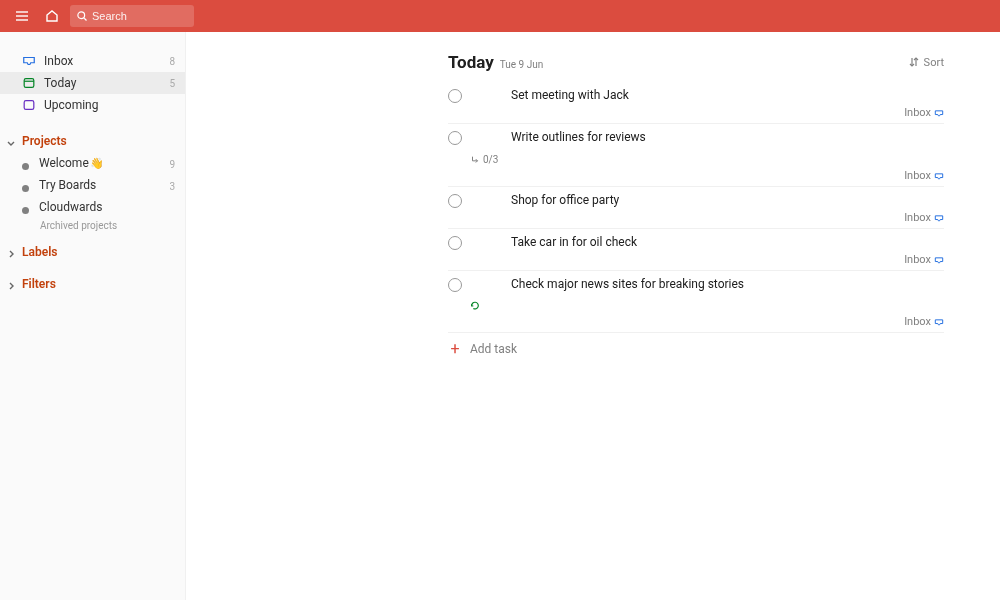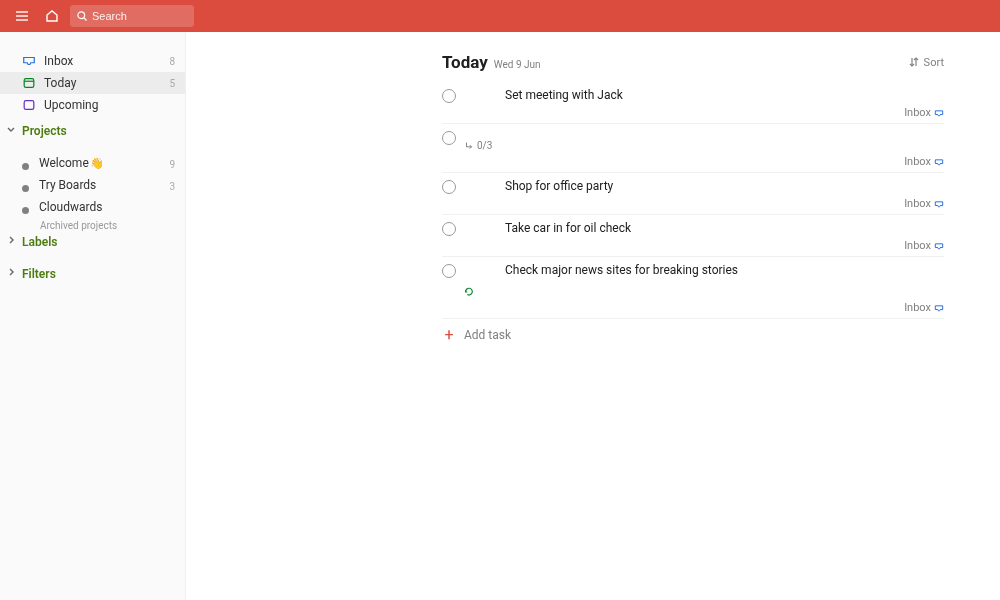--- a/index.html
+++ b/index.html
@@ -7,30 +7,30 @@
 
 
 .topbar { height: 32px; background: #db4c3f; display: flex; align-items: center; padding: 0 10px; gap: 6px; }
 .topbar .icon-btn { width: 24px; height: 24px; display: flex; align-items: center; justify-content: center; cursor: pointer; color: #fff; border-radius: 3px; }
 .searchbar { background: rgba(255,255,255,0.18); height: 22px; border-radius: 3px; display: flex; align-items: center; padding: 0 6px; width: 124px; color: #fff; }
 .searchbar input { background: transparent; border: none; outline: none; color: #fff; font-size: 11px; width: 100%; }
 .searchbar input::placeholder { color: rgba(255,255,255,0.9); }
 .searchbar svg { margin-right: 4px; flex-shrink: 0; }
 
 
-.app { display: flex; height: calc(600px - 32px); }
+.app { display: flex; height: calc(600px - 32px); gap: 6px; }
 .sidebar { width: 186px; background: #fafafa; border-right: 1px solid #f0f0f0; padding-top: 18px; font-size: 12px; color: #333; }
 .main { flex: 1; padding: 20px 56px 0 56px; position: relative; }
 
 .side-item { display: flex; align-items: center; height: 22px; padding: 0 10px 0 22px; cursor: pointer; color: #333; position: relative; }
 .side-item.active { background: #ececec; }
 .side-item .count { margin-left: auto; color: #aaa; font-size: 10px; }
 .side-item svg { margin-right: 8px; flex-shrink: 0; }
 
-.side-section-header { display: flex; align-items: flex-start; height: 24px; padding: 0 10px 0 22px; cursor: pointer; font-weight: 600; color: #4d7c0f; margin-top: 8px; position: relative; }
+.side-section-header { display: flex; align-items: flex-end; height: 24px; padding: 0 10px 0 22px; cursor: pointer; font-weight: 600; color: #c2410c; margin-top: 8px; position: relative; }
 .side-section-header .chev { position: absolute; left: 6px; }
 
 .proj-item { display: flex; align-items: flex-end; height: 22px; padding: 0 10px 0 22px; cursor: pointer; color: #333; }
 .proj-item .dot { width: 7px; height: 7px; border-radius: 50%; background: #808080; margin-right: 10px; flex-shrink: 0; }
 .proj-item .count { margin-left: auto; color: #aaa; font-size: 10px; }
 .proj-item .emoji { font-size: 11px; margin-left: 2px; }
 
 .archived { padding: 6px 10px 0 40px; color: #999; font-size: 10px; cursor: pointer; }
 
 
@@ -140,21 +140,21 @@
       <svg class="chev" width="10" height="10" viewBox="0 0 10 10" fill="none" stroke="#666" stroke-width="1.4">
           <polyline points="4,2 7,5 4,8"></polyline>
         </svg>
       <span>Filters</span>
     </div>
   </div>
 
   <div class="main">
     <div class="main-header">
       <h1>Today</h1>
-      <span class="date">Wed 9 Jun</span>
+      <span class="date">Tue 9 Jun</span>
       <div class="sort-btn">
         <svg width="12" height="12" viewBox="0 0 12 12" fill="none" stroke="#808080" stroke-width="1.2">
             <line x1="4" y1="2" x2="4" y2="10"></line>
             <polyline points="2,8 4,10 6,8"></polyline>
             <line x1="8" y1="10" x2="8" y2="2"></line>
             <polyline points="6,4 8,2 10,4"></polyline>
           </svg>
         <span>Sort</span>
       </div>
     </div>
@@ -171,20 +171,21 @@
                 <svg class="inbox-mini" width="11" height="9" viewBox="0 0 16 13" fill="none" stroke="#246fe0" stroke-width="1.6">
                   <path d="M2 9 L2 3 L14 3 L14 9 L10 9 L9 11 L7 11 L6 9 Z"></path>
                 </svg>
         </span>
       </div>
     </div>
         </div>
         <div class="task">
     <div class="chk"></div>
     <div class="body">
+      <span class="title">Write outlines for reviews</span>
       <div class="submeta">
               <svg width="10" height="10" viewBox="0 0 12 12" fill="none" stroke="#808080" stroke-width="1.2">
                 <path d="M3 2 V7 H9"></path>
                 <polyline points="7,5 9,7 7,9"></polyline>
               </svg>
               <span>0/3</span>
             </div>
       <div class="meta">
         <span class="proj">
           <span>Inbox</span>

